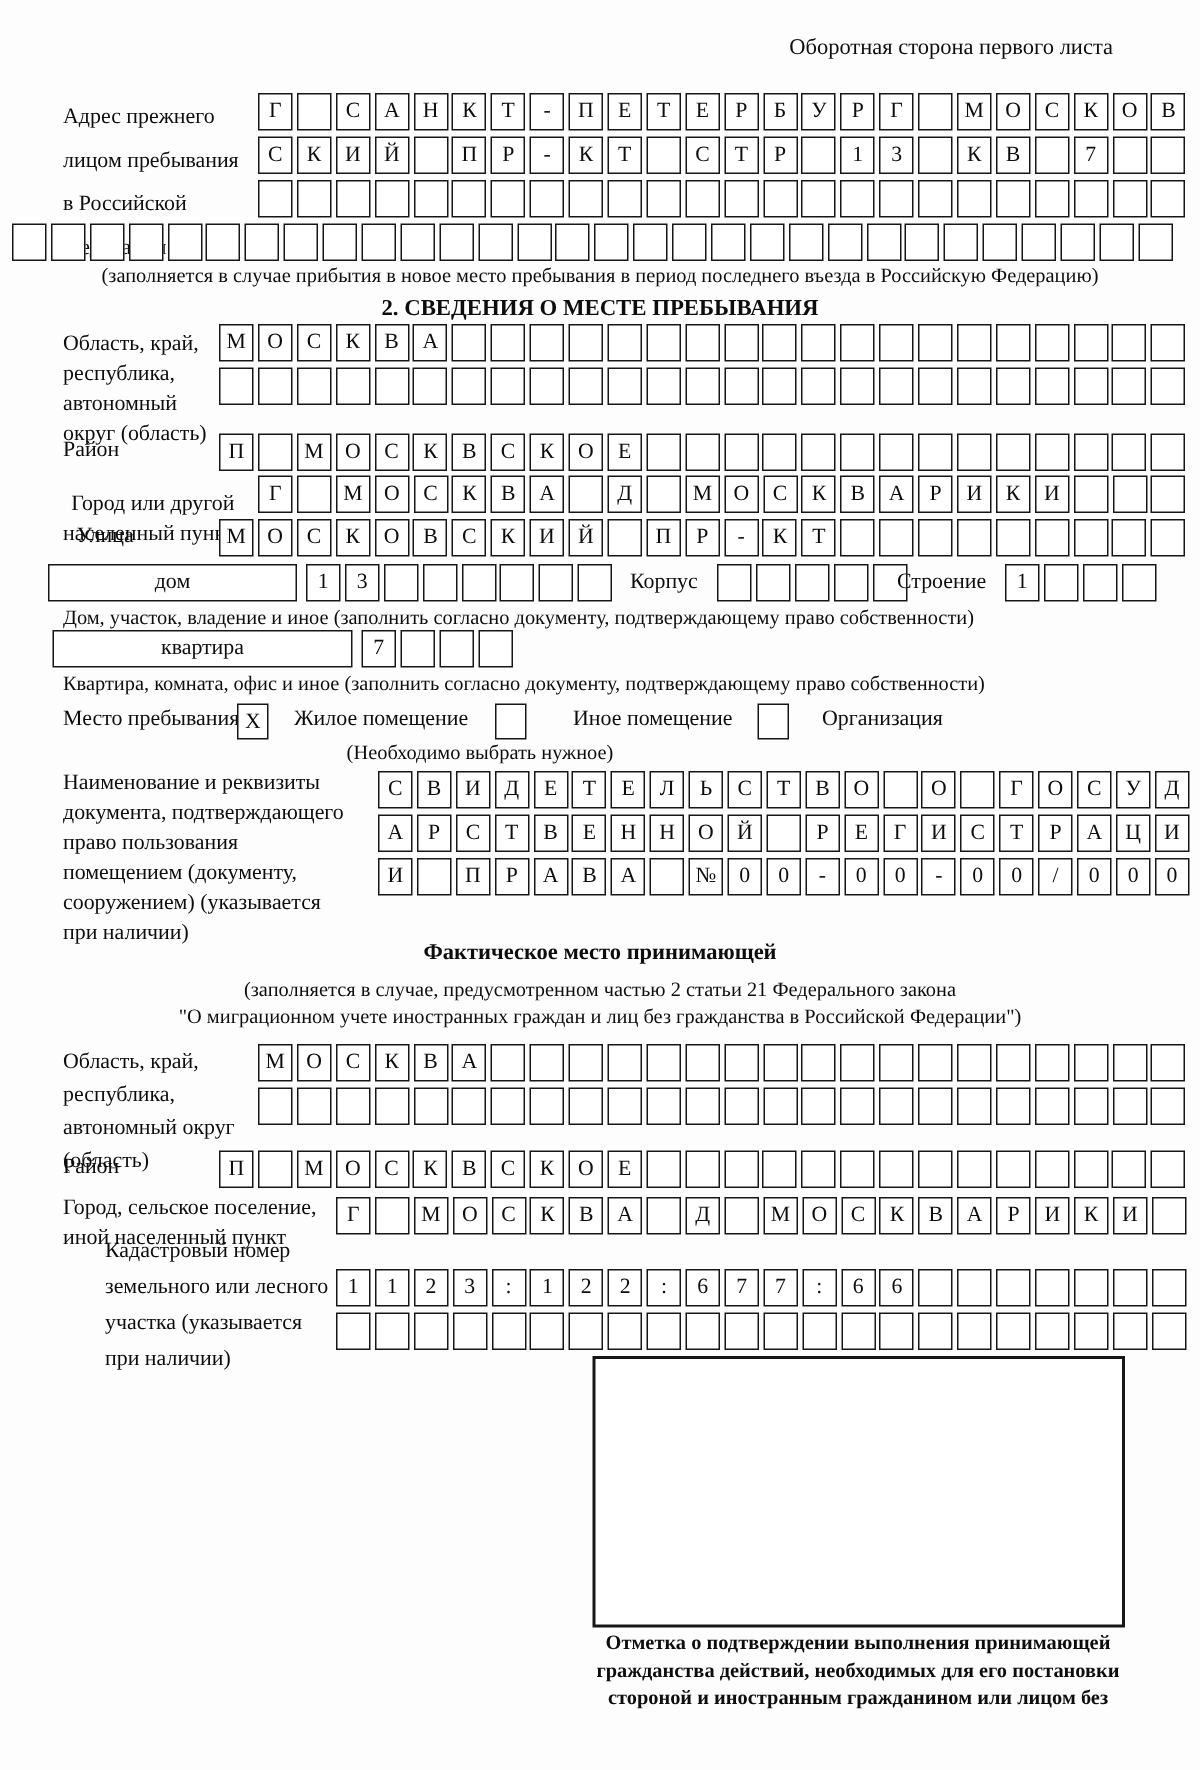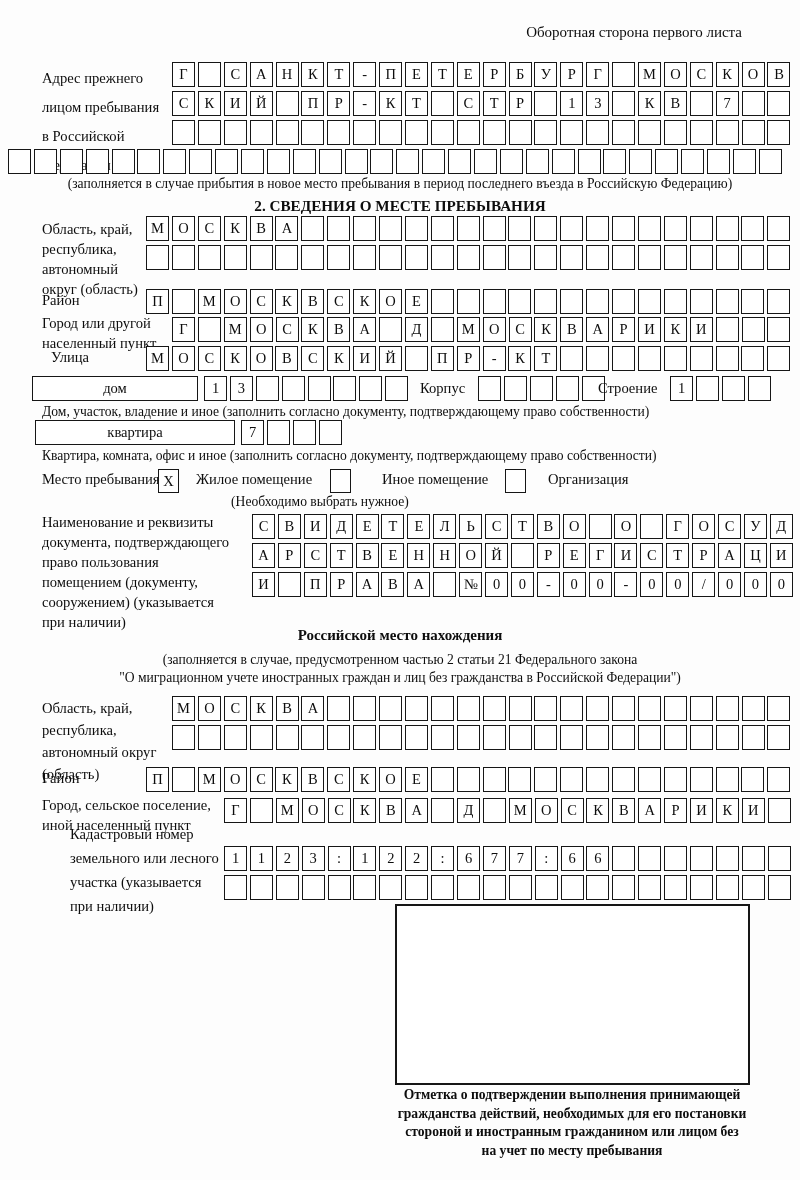--- a/index.html
+++ b/index.html
@@ -232,21 +232,21 @@
       <span class="cell"></span>
       <span class="cell"></span>
       <span class="cell"></span>
       <span class="cell"></span>
       <span class="cell"></span>
       <span class="cell"></span>
       <span class="cell"></span>
       <span class="cell"></span>
     </div>
 
-  <div class="lbl" style="left:42px;top:313px;">
+  <div class="lbl" style="left:42px;top:326px;text-align:right;">
     <div>Город или другой</div>
     <div>населенный пункт</div>
   </div>
   <div class="cellrow" style="left:172px;top:317px;">
       <span class="cell">Г</span>
       <span class="cell"></span>
       <span class="cell">М</span>
       <span class="cell">О</span>
       <span class="cell">С</span>
       <span class="cell">К</span>
@@ -416,21 +416,21 @@
       <span class="cell">0</span>
       <span class="cell">-</span>
       <span class="cell">0</span>
       <span class="cell">0</span>
       <span class="cell">/</span>
       <span class="cell">0</span>
       <span class="cell">0</span>
       <span class="cell">0</span>
     </div>
 
-  <div class="caption center bold" style="top:627px;font-size:15px;">Российской место нахождения</div>
+  <div class="caption center bold" style="top:627px;font-size:15px;">Фактическое место принимающей</div>
   <div class="caption center" style="top:652px;">(заполняется в случае, предусмотренном частью 2 статьи 21 Федерального закона</div>
   <div class="caption center" style="top:670px;">"О миграционном учете иностранных граждан и лиц без гражданства в Российской Федерации")</div>
 
   <div class="lbl" style="left:42px;top:697px;line-height:22px;">
     <div>Область, край,</div>
     <div>республика,</div>
     <div>автономный округ</div>
     <div>(область)</div>
   </div>
   <div class="cellrow" style="left:172px;top:696px;">
@@ -597,16 +597,15 @@
       <span class="cell"></span>
       <span class="cell"></span>
       <span class="cell"></span>
     </div>
 
   <div class="stampbox" style="left:395px;top:904px;width:351px;height:177px;"></div>
   <div class="caption" style="left:372px;top:1086px;width:400px;text-align:center;line-height:18.5px;font-weight:bold;">
     <div>Отметка о подтверждении выполнения принимающей</div>
     <div>гражданства действий, необходимых для его постановки</div>
     <div>стороной и иностранным гражданином или лицом без</div>
-    <div>на учет по месту пребывания</div>
   </div>
 
 </div>
 
 </body></html>

